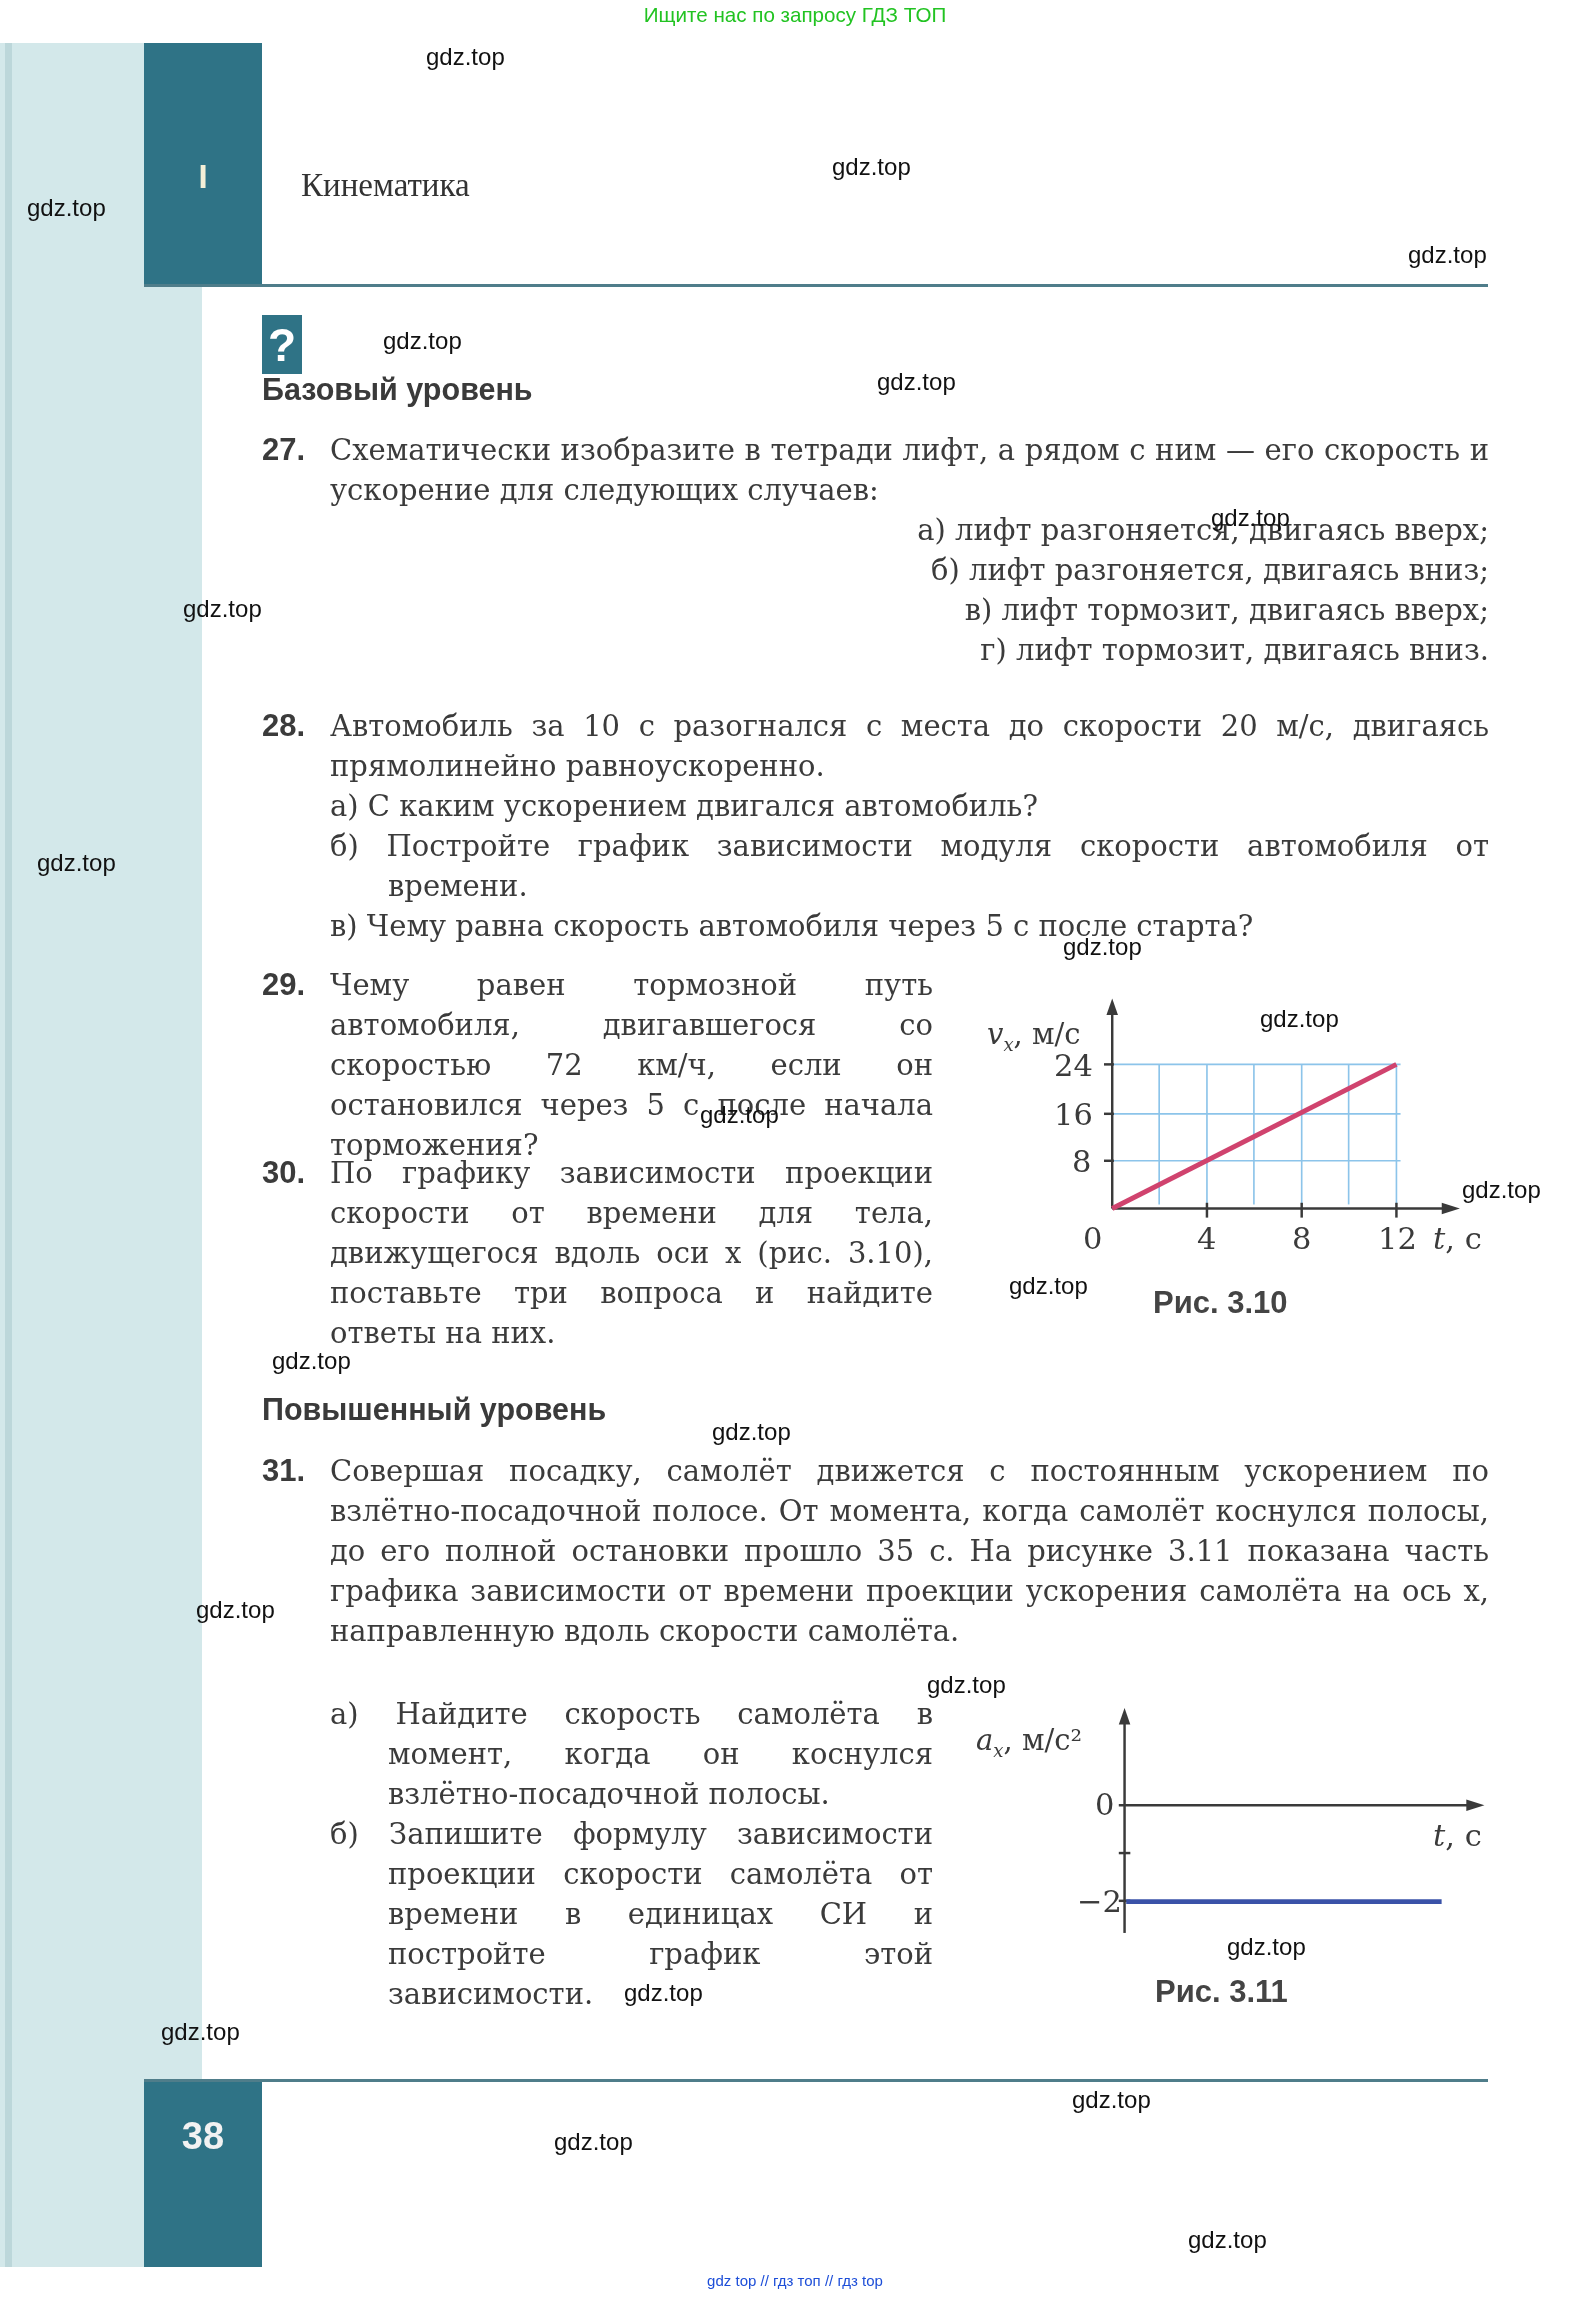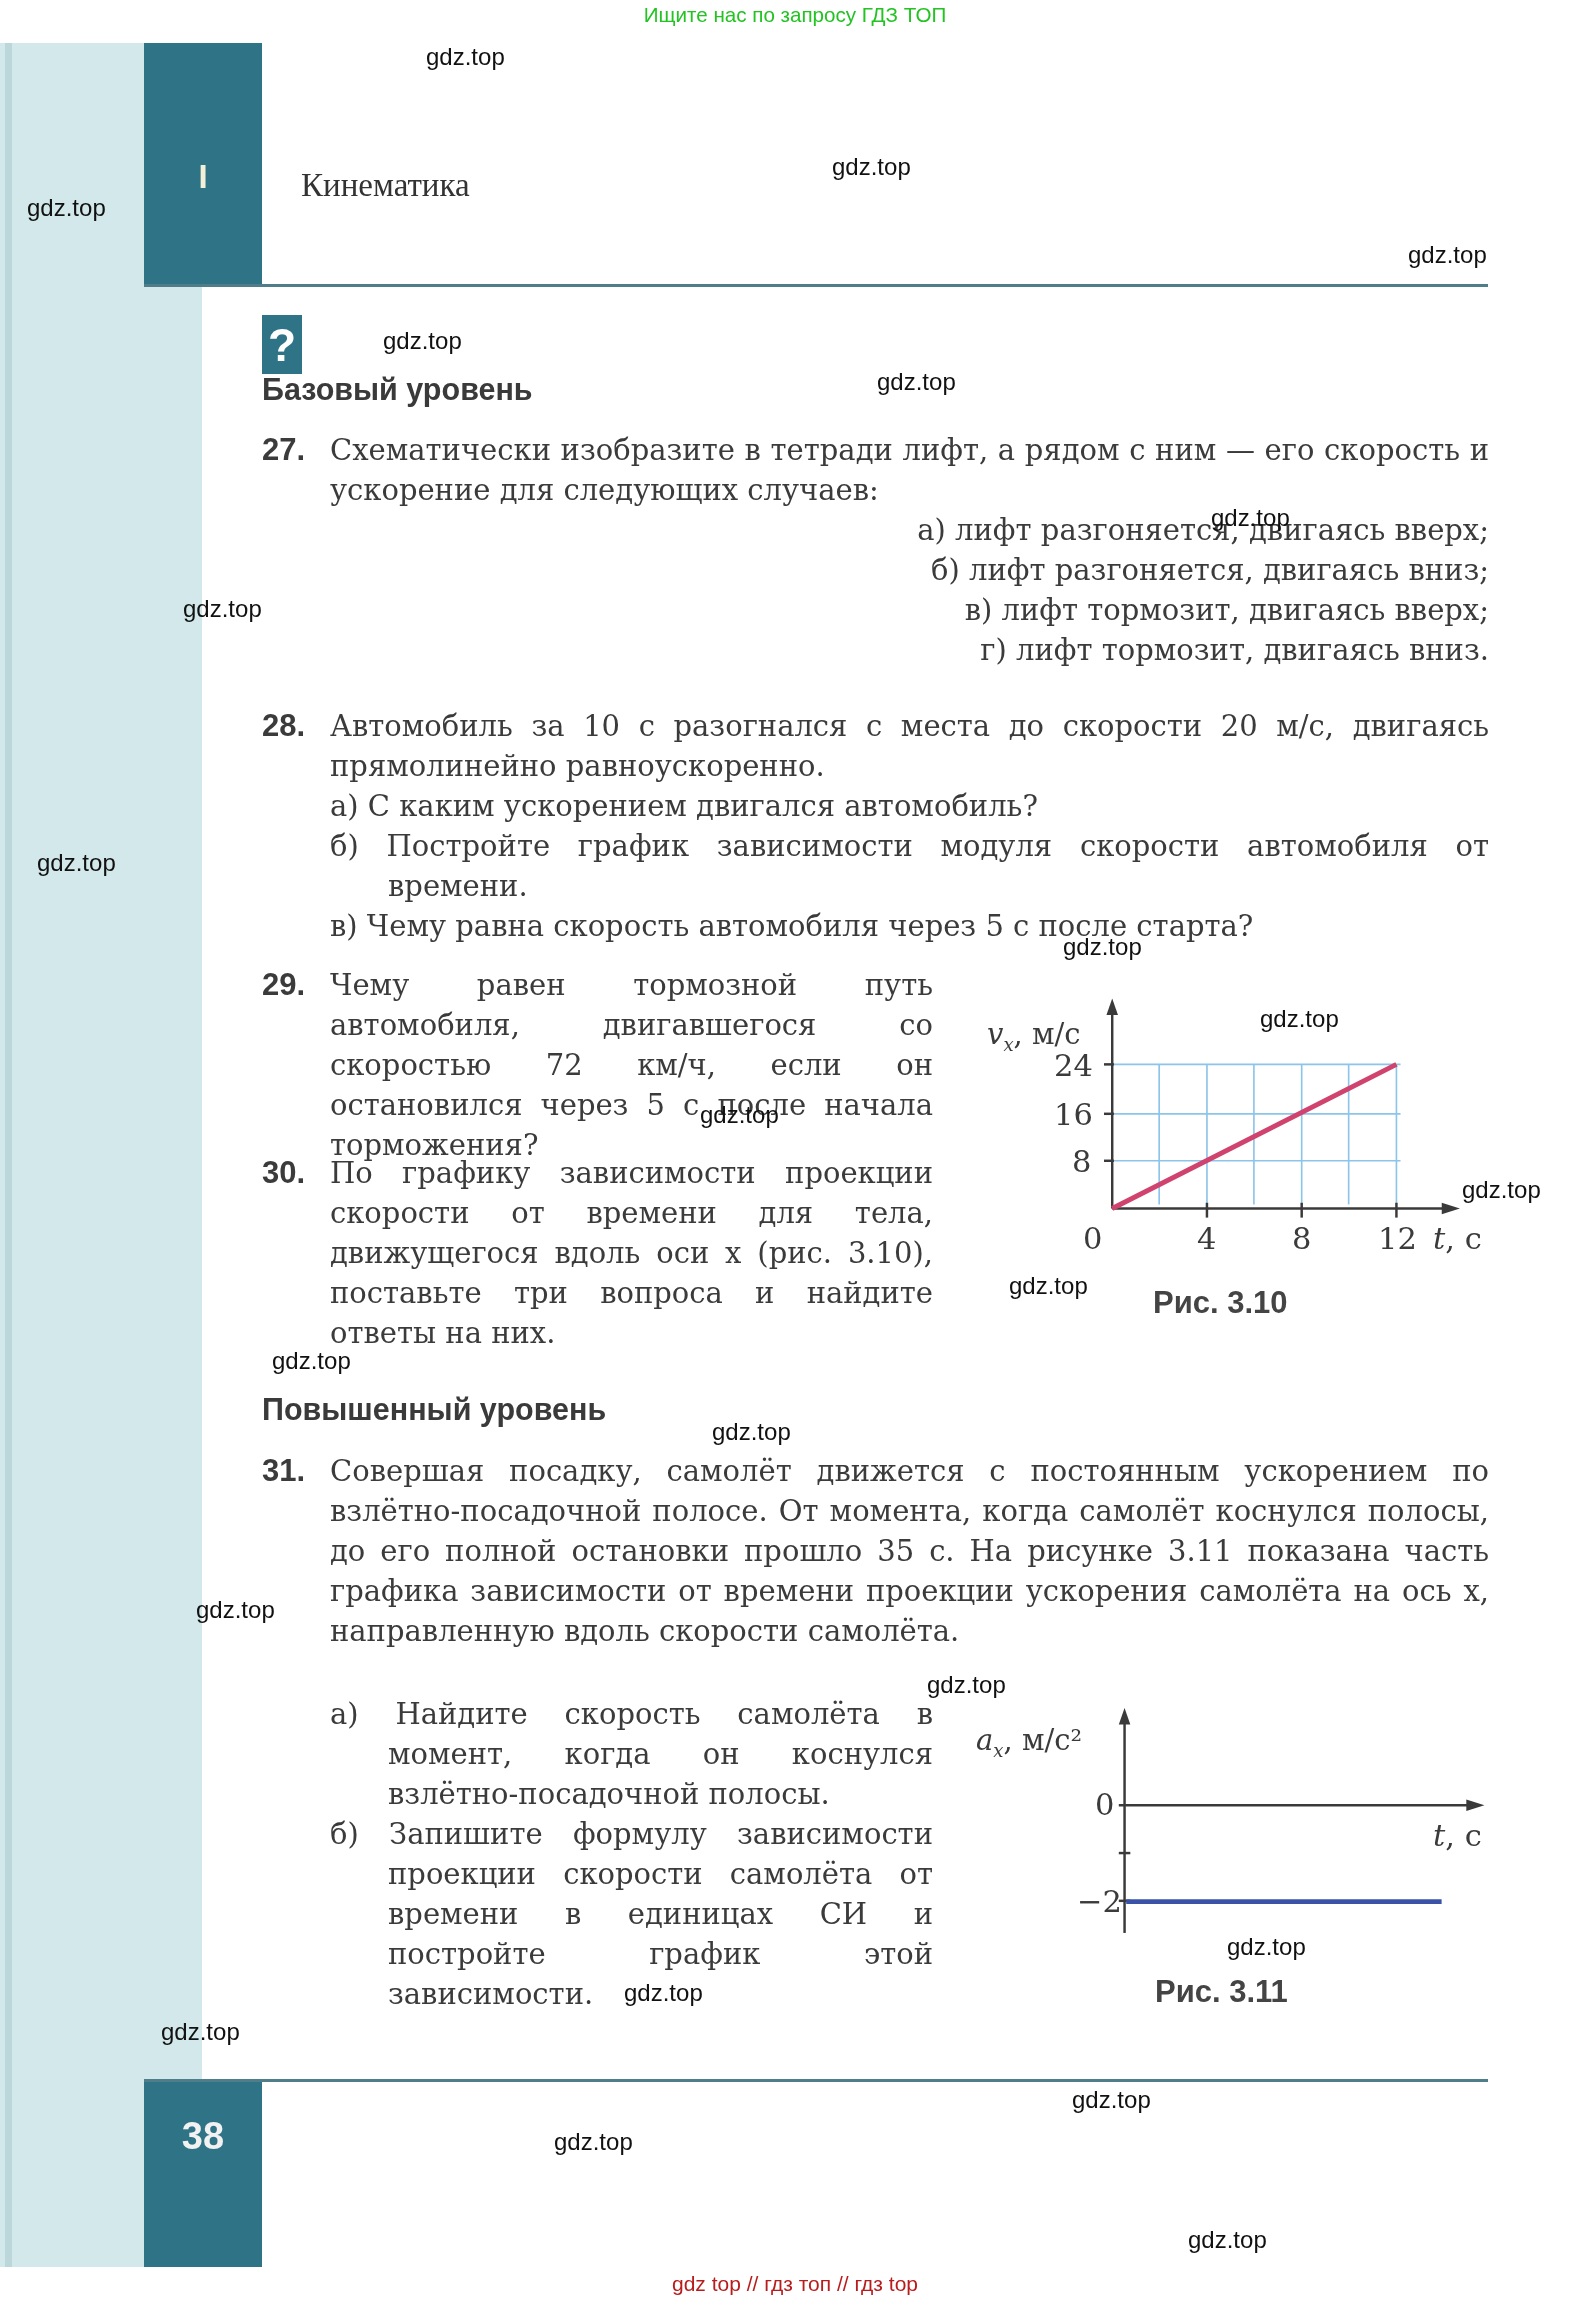--- a/index.html
+++ b/index.html
@@ -30,21 +30,21 @@
   .task .subhang { margin-left:68px; padding-left:58px; text-indent:-58px; text-align:justify; }
   .narrow { width:671px; }
   .fig { position:absolute; }
   .fig-caption { position:absolute; font-family:"Liberation Sans", sans-serif; font-weight:bold; font-size:31px; color:#444; }
   .wm { position:absolute; font-family:"Liberation Sans", sans-serif; font-size:24px; color:#111; }
   .page-num-block { position:absolute; left:144px; top:2039px; width:118px; height:185px; background:#2f7386;text-decoration:underline; }
   .page-num { position:absolute; top:33px; left:0; width:118px; text-align:center; font-family:"Liberation Sans", sans-serif;
          font-weight:bold; font-size:38px; color:#f2f2f2; }
   .bottom-rule { position:absolute; left:144px; top:2036px; width:1344px; height:2.5px; background:#4f7d8a; }
   .footer { position:absolute; top:2272px; width:1590px; text-align:center; font-family:"Liberation Sans", sans-serif;
-         font-size:21px; color:#b91c1c; }
+         font-size:15px; color:#1d4ed8; }
 </style>
 </head>
 <body>
 
 <div class="top-banner">Ищите нас по запросу ГДЗ ТОП</div>
 
 <div class="page">
   <div class="spine"></div>
   <div class="spine-edge"></div>
 

